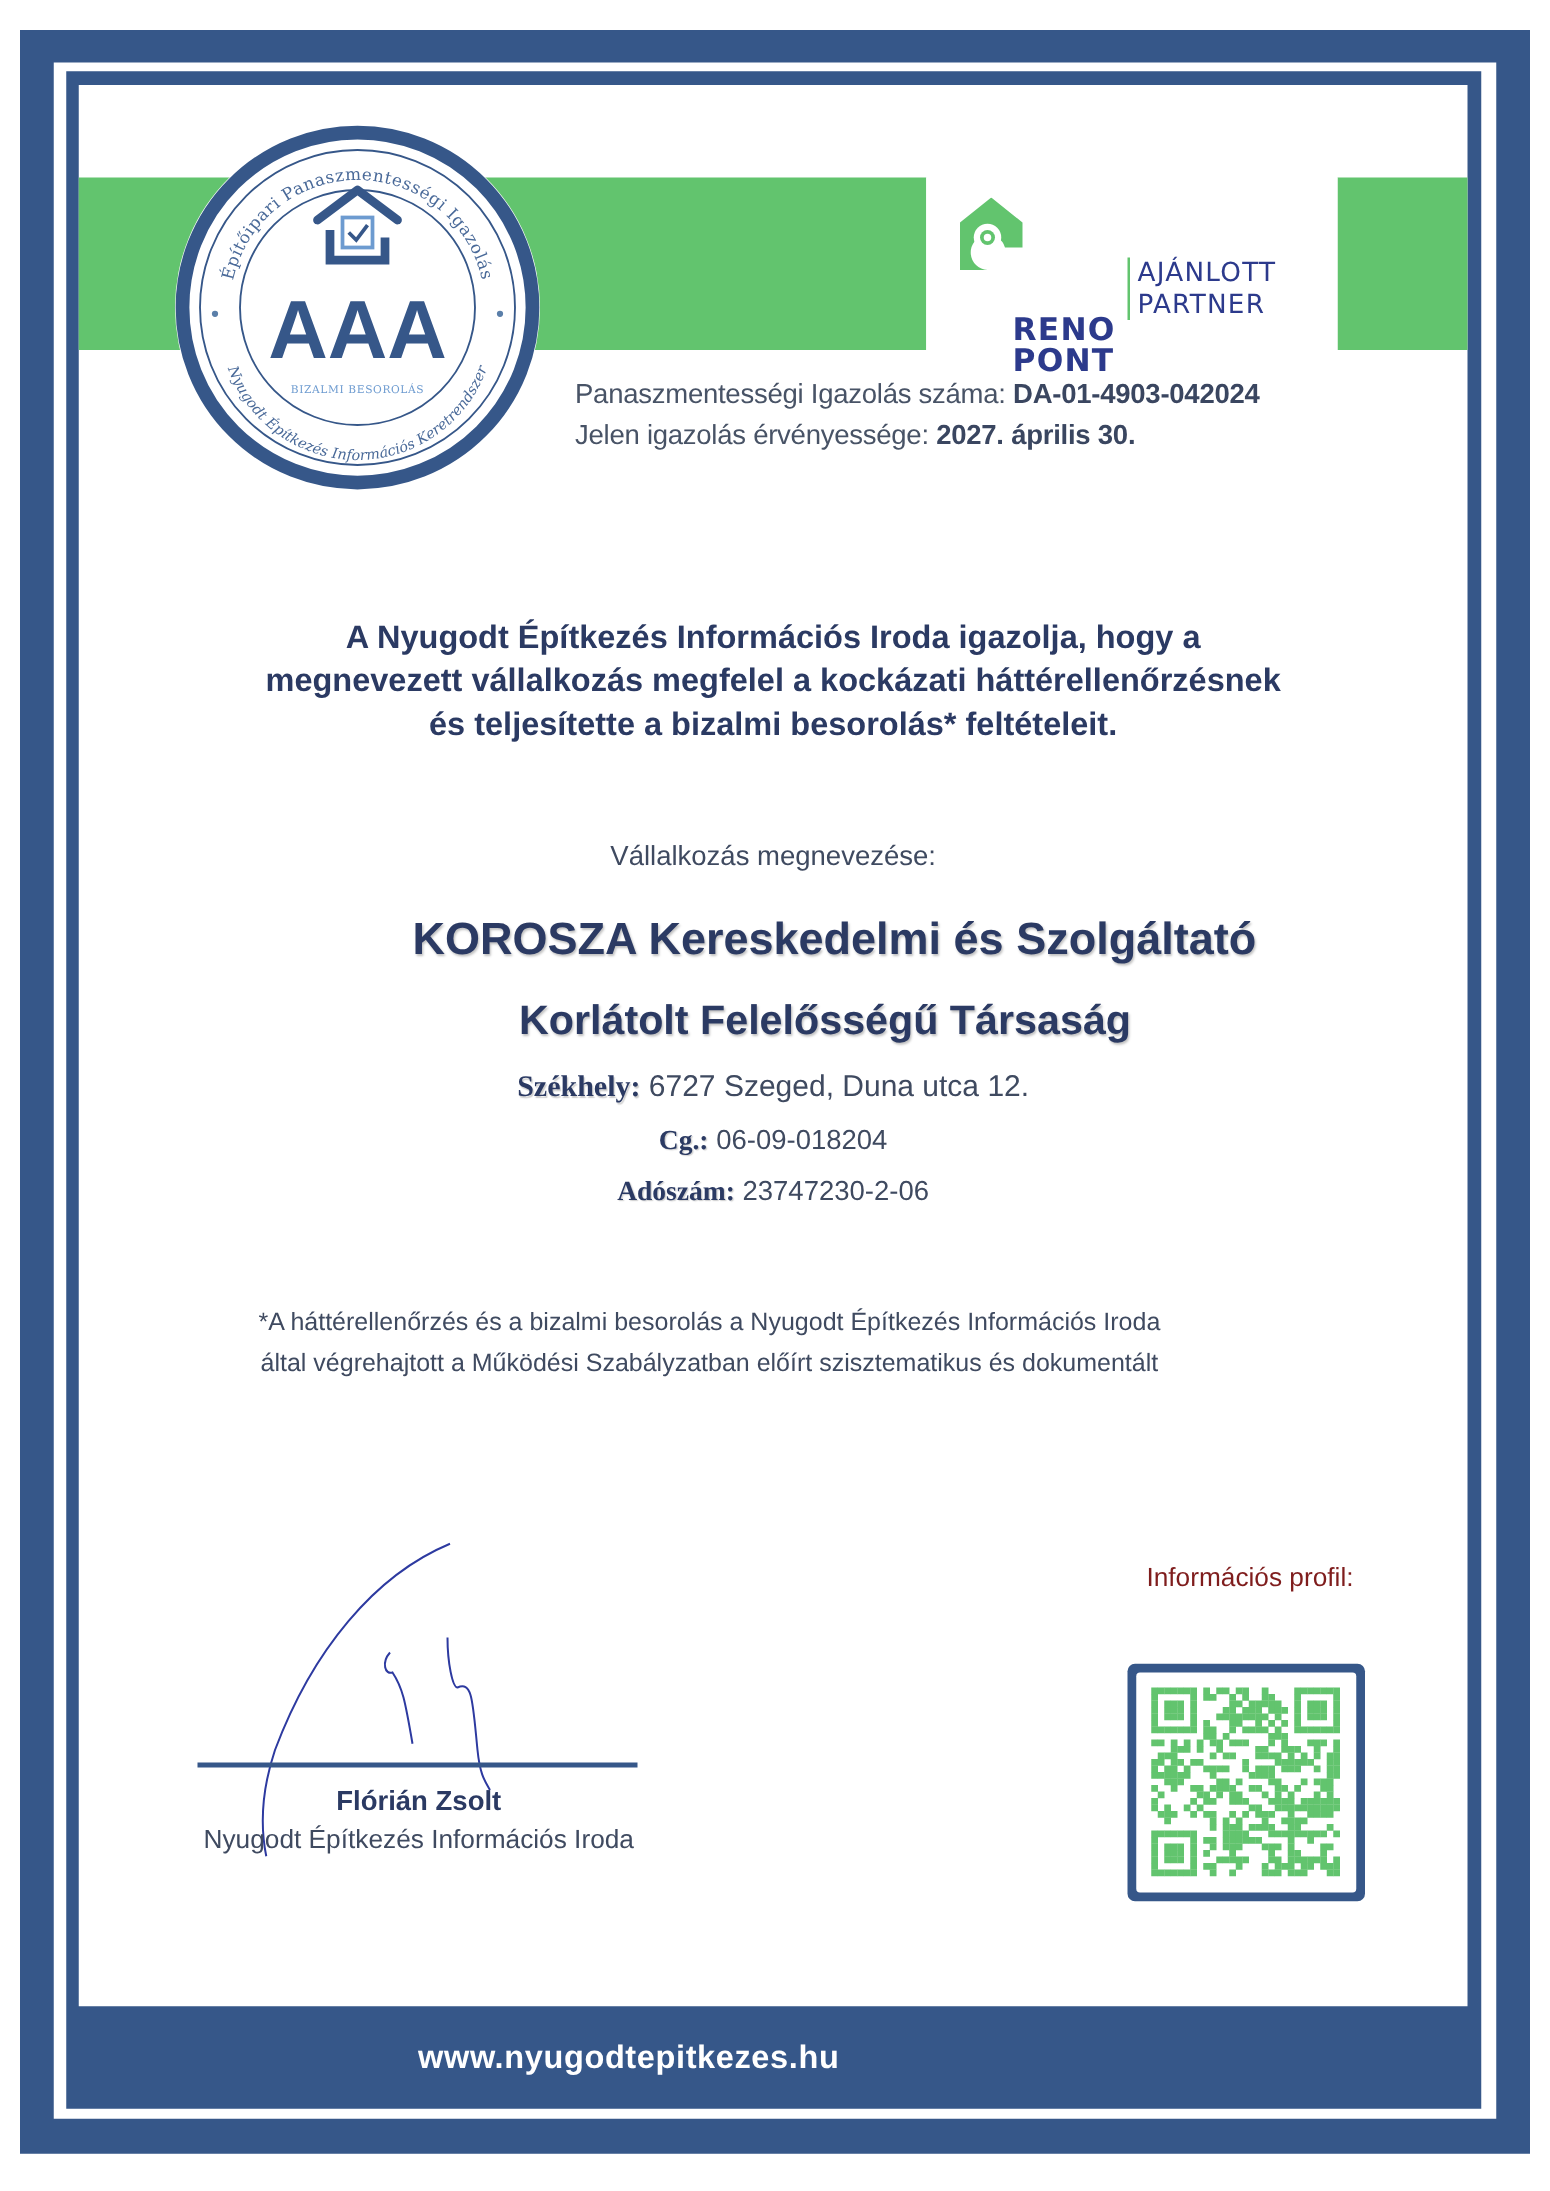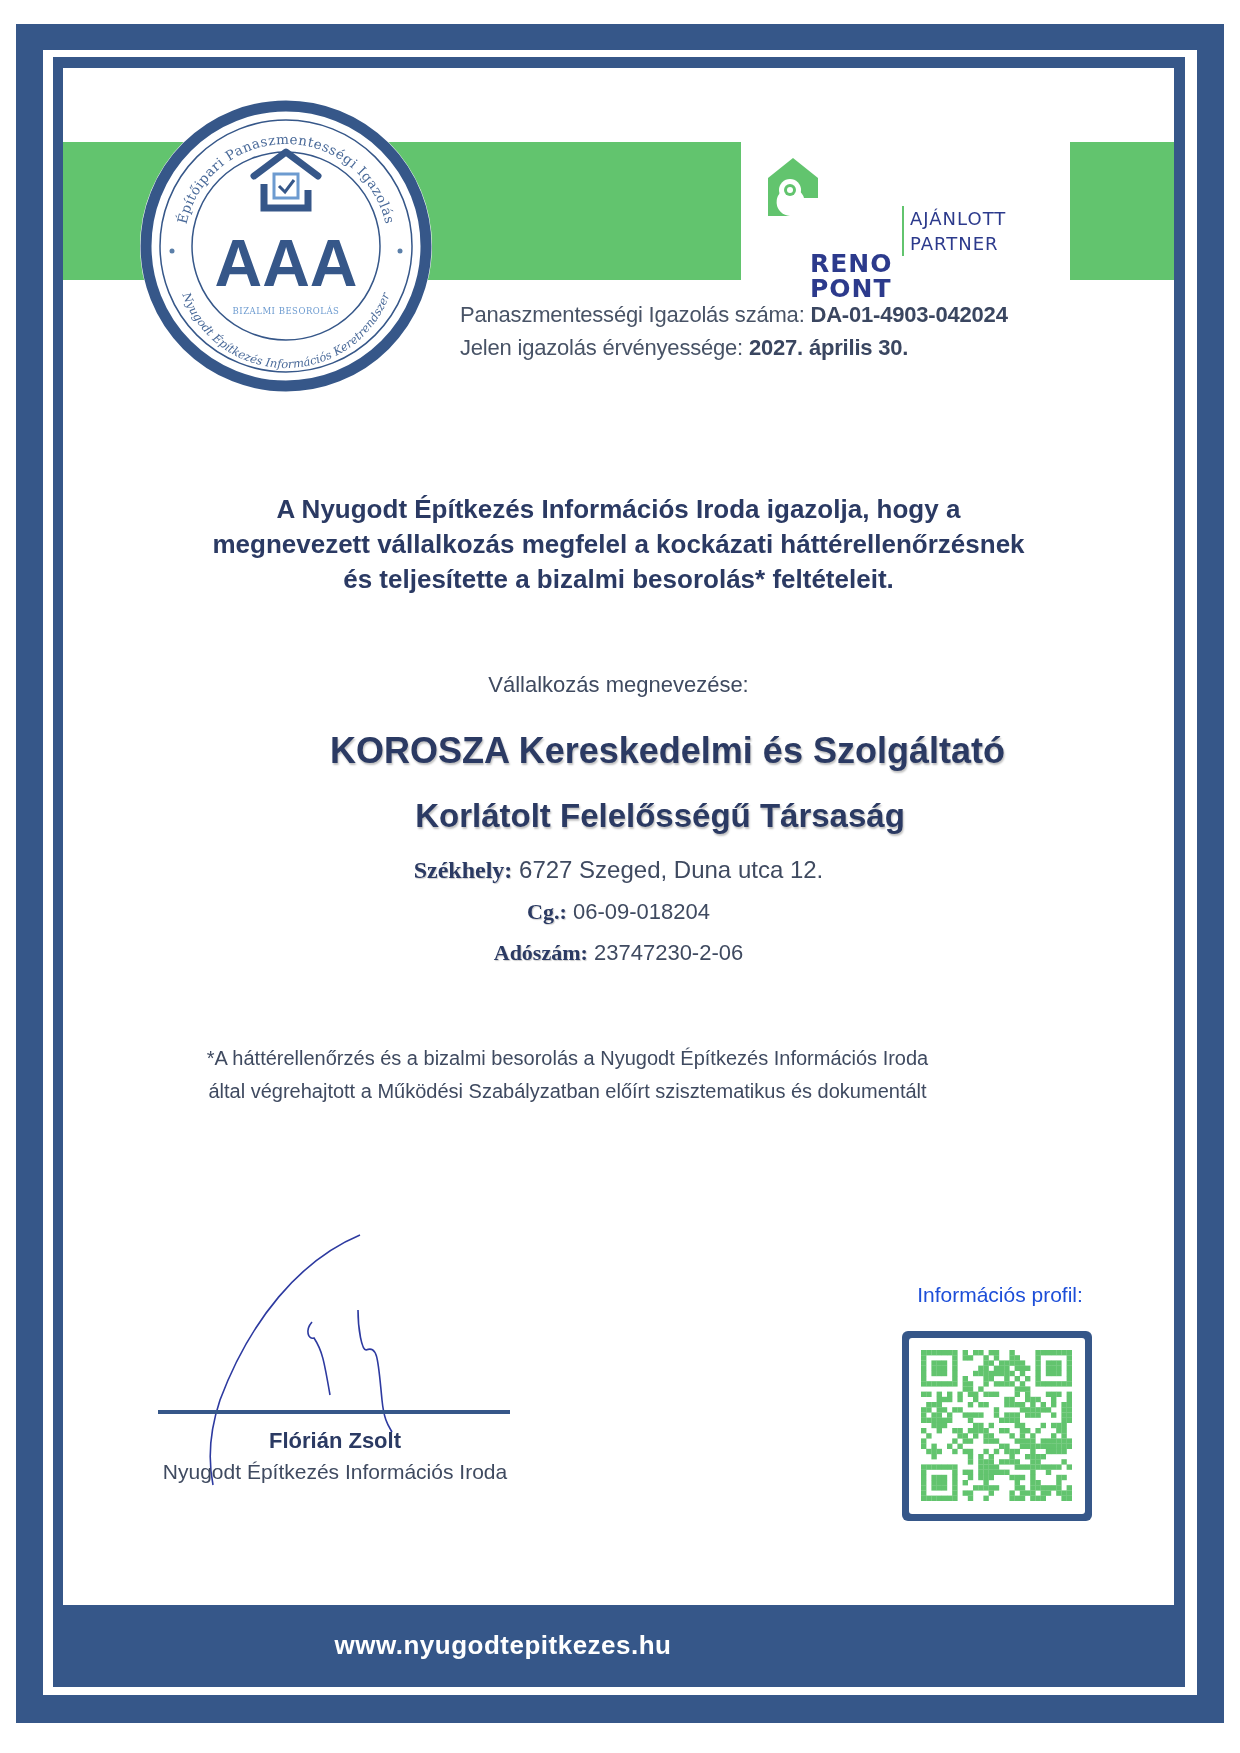--- a/index.html
+++ b/index.html
@@ -22,21 +22,21 @@
   .detail { position: absolute; left: 63px; width: 1111px; text-align: center; font-family: "Liberation Sans", sans-serif; color: #2b3a63; }
   .detail .k { font-weight: bold; text-shadow: 1px 1px 1px rgba(0,0,0,0.2); font-family: Liberation Serif, serif; }
   .detail .v { color: #3f4a60; }
   .footnote { position: absolute; left: 63px; width: 1009px; top: 1042px; font-size: 20px; line-height: 33px; color: #3f4a60; text-align: center; font-family: "Liberation Sans", sans-serif; }
 
   .sig-line { position: absolute; left: 158px; top: 1410px; width: 352px; height: 4px; background: #365789; }
   .signer { position: absolute; left: 160px; width: 350px; top: 1428px; font-size: 22px; font-weight: bold; color: #2b3a63; text-align: center; font-family: "Liberation Sans", sans-serif; }
   .signer-org { position: absolute; left: 110px; width: 450px; top: 1460px; font-size: 21px; color: #3f4a60; text-align: center; font-family: "Liberation Sans", sans-serif; }
   .sig-svg { position: absolute; left: 100px; top: 1210px; }
 
-  .qr-label { position: absolute; left: 880px; width: 240px; top: 1251px; font-size: 21px; color: #1d4ed8; text-align: center; font-family: "Liberation Sans", sans-serif; margin-top: 32px; }
+  .qr-label { position: absolute; left: 880px; width: 240px; top: 1251px; font-size: 21px; color: #7f1d1d; text-align: center; font-family: "Liberation Sans", sans-serif; }
   .qr-box { position: absolute; left: 902px; top: 1331px; width: 190px; height: 190px; background: #365789; border-radius: 6px; }
   .qr-inner { position: absolute; left: 7px; top: 7px; width: 176px; height: 176px; background: #fff; border-radius: 3px; }
 
   .footer-text { position: absolute; left: 53px; width: 900px; top: 1630px; font-size: 26px; font-weight: bold; color: #ffffff; text-align: center; letter-spacing: 0.5px; font-family: "Liberation Sans", sans-serif; }
 </style>
 </head>
 <body>
 
 <div class="outer"></div>
 <div class="gap"></div>
@@ -83,21 +83,21 @@
     <circle cx="22" cy="40" r="13" fill="none" stroke="#62c46e" stroke-width="0"></circle>
     <circle cx="22" cy="32" r="11" fill="#ffffff"></circle>
     <circle cx="22" cy="32" r="6" fill="#62c46e"></circle>
     <circle cx="22" cy="32" r="3" fill="#ffffff"></circle>
   </svg>
   <div class="abs" style="left:42px; top:48px; font-family:'DejaVu Sans', sans-serif; font-weight:bold; font-size:25px; line-height:25px; color:#2c3a8c; letter-spacing:1px;margin-top:45px;">
     <div>RENO</div>
     <div>PONT</div>
   </div>
   <div class="abs" style="left:134px; top:48px; width:2px; height:50px; background:#62c46e;"></div>
-  <div class="abs" style="left:142px; top:48px; font-family:'DejaVu Sans', sans-serif; font-size:18px; line-height:25px; color:#2c3a8c; letter-spacing:1px;">
+  <div class="abs" style="left:142px; top:48px; font-family:'DejaVu Sans', sans-serif; font-size:21px; line-height:25px; color:#2c3a8c; letter-spacing:1px;">
     <div>AJÁNLOTT</div>
     <div>PARTNER</div>
   </div>
 </div>
 
 <div class="cert-lines">
   <div><span>Panaszmentességi Igazolás száma:</span> <b>DA-01-4903-042024</b></div>
   <div><span>Jelen igazolás érvényessége:</span> <b>2027. április 30.</b></div>
 </div>
 

